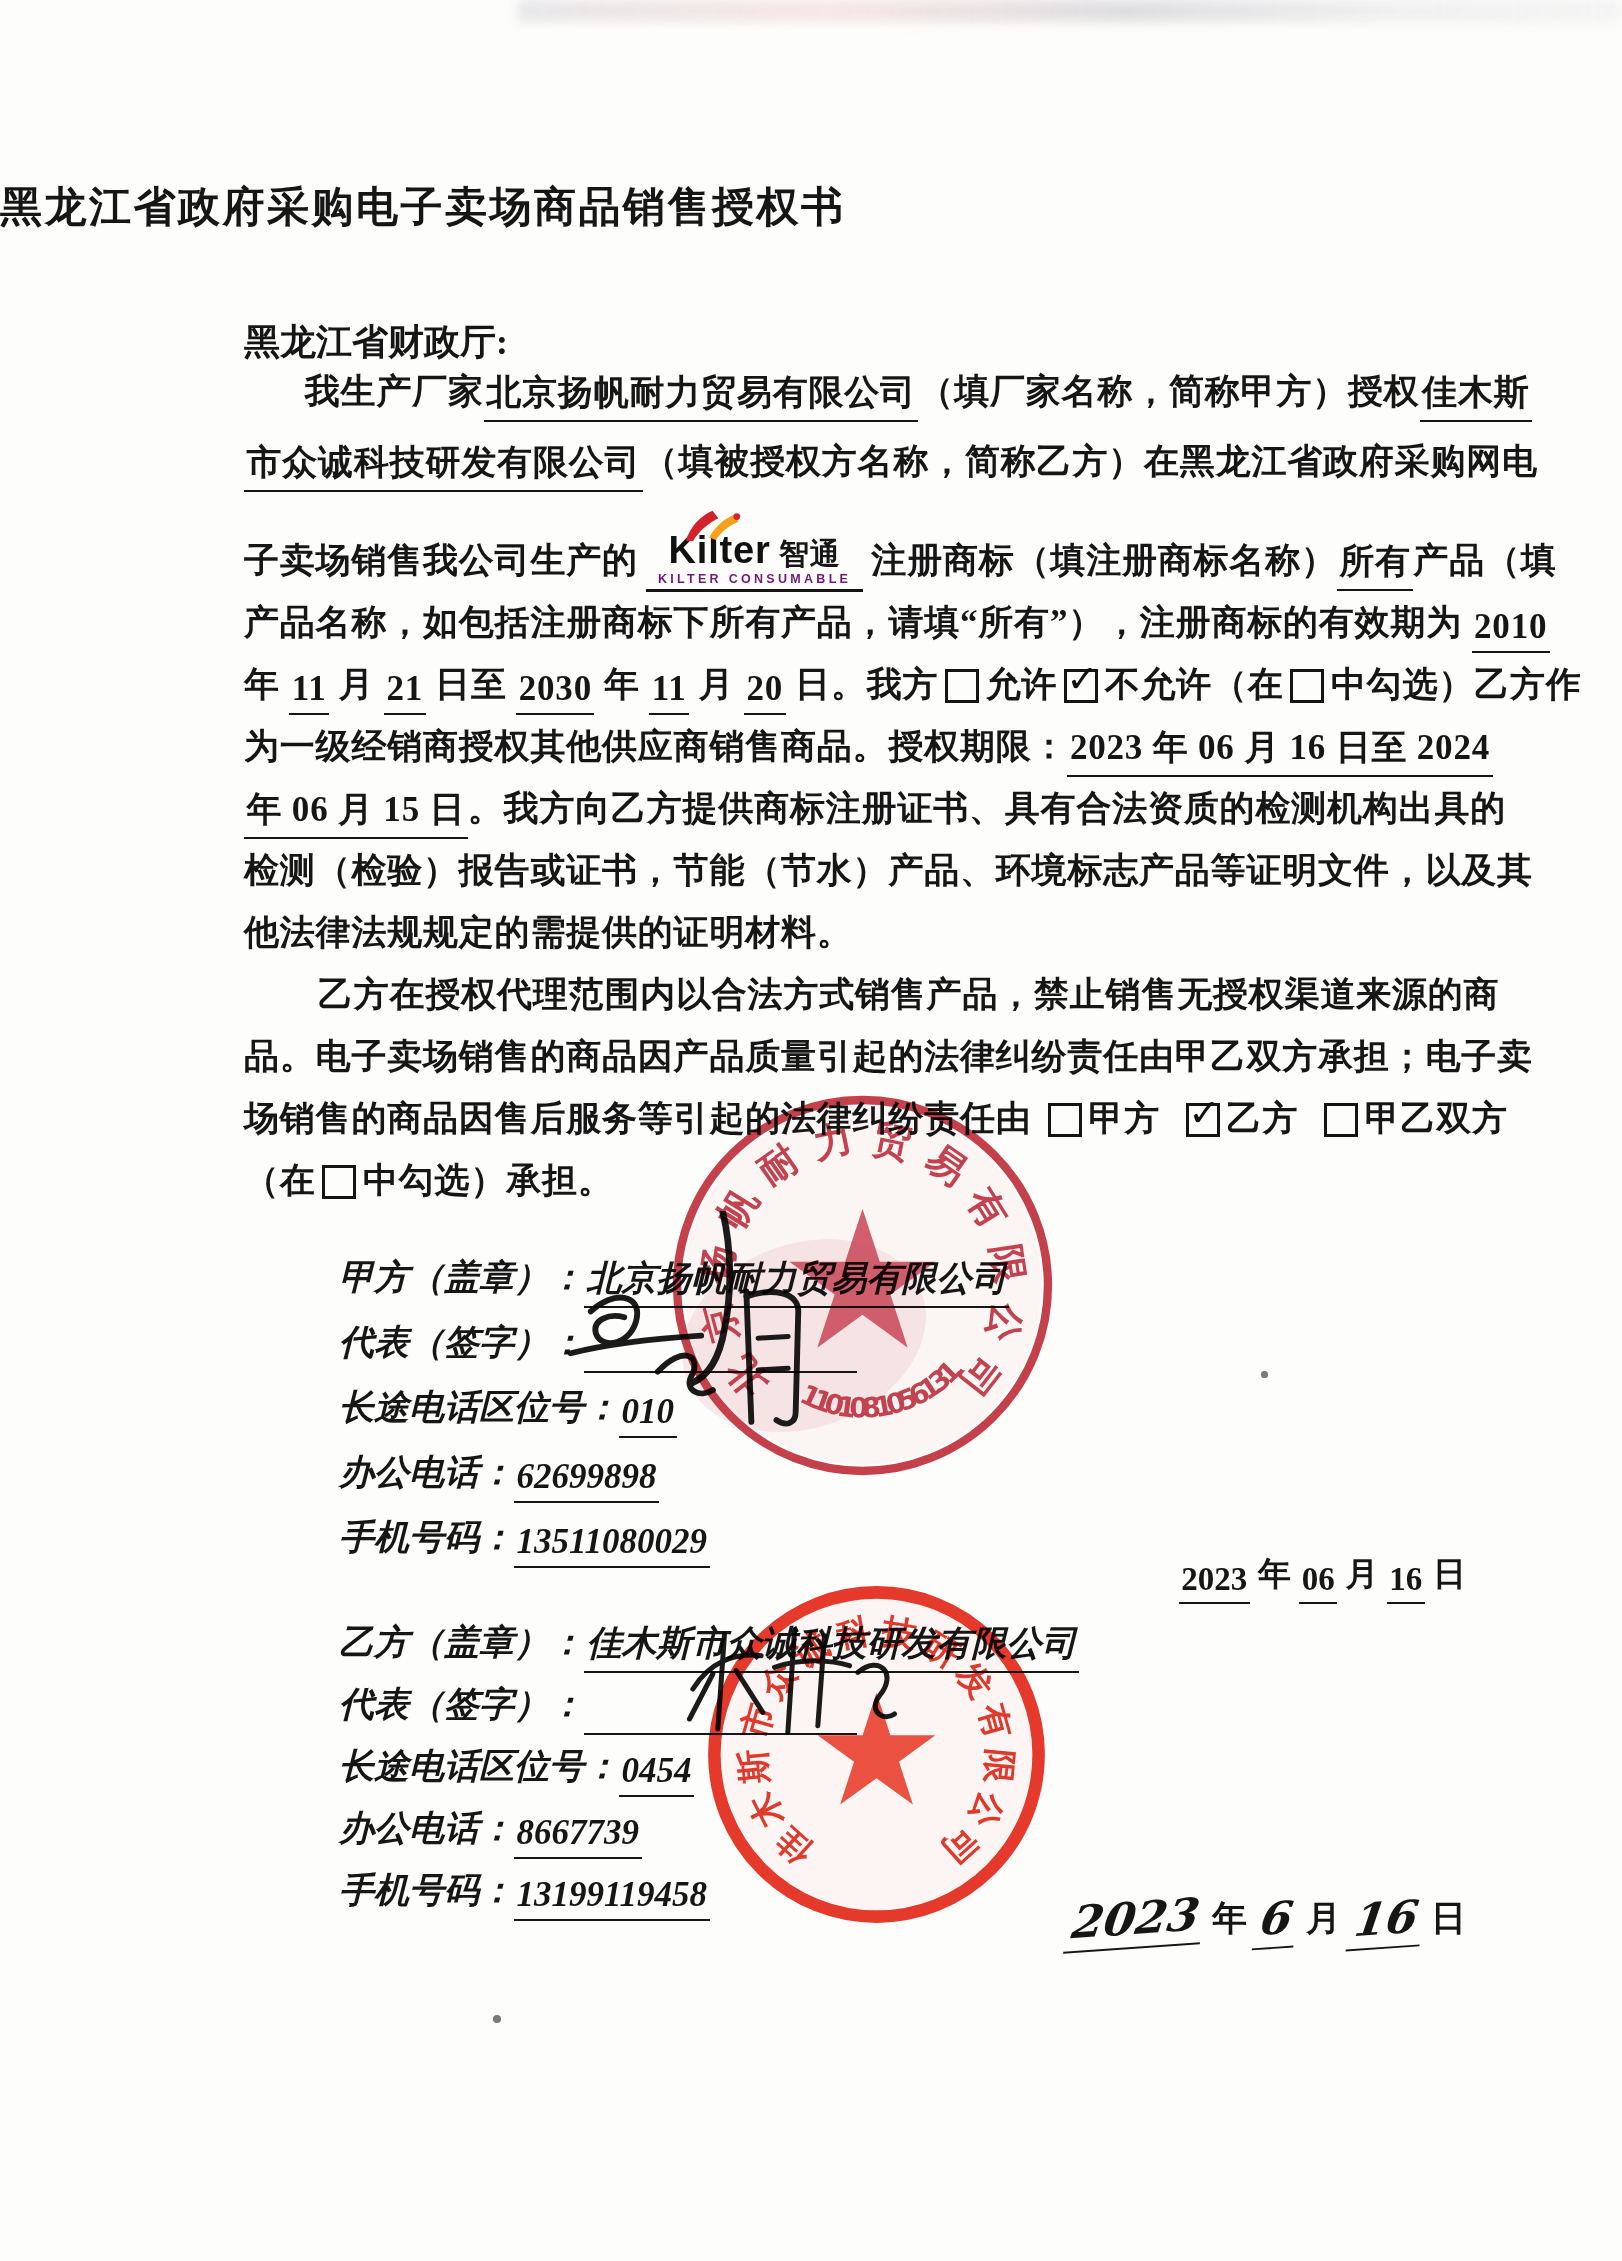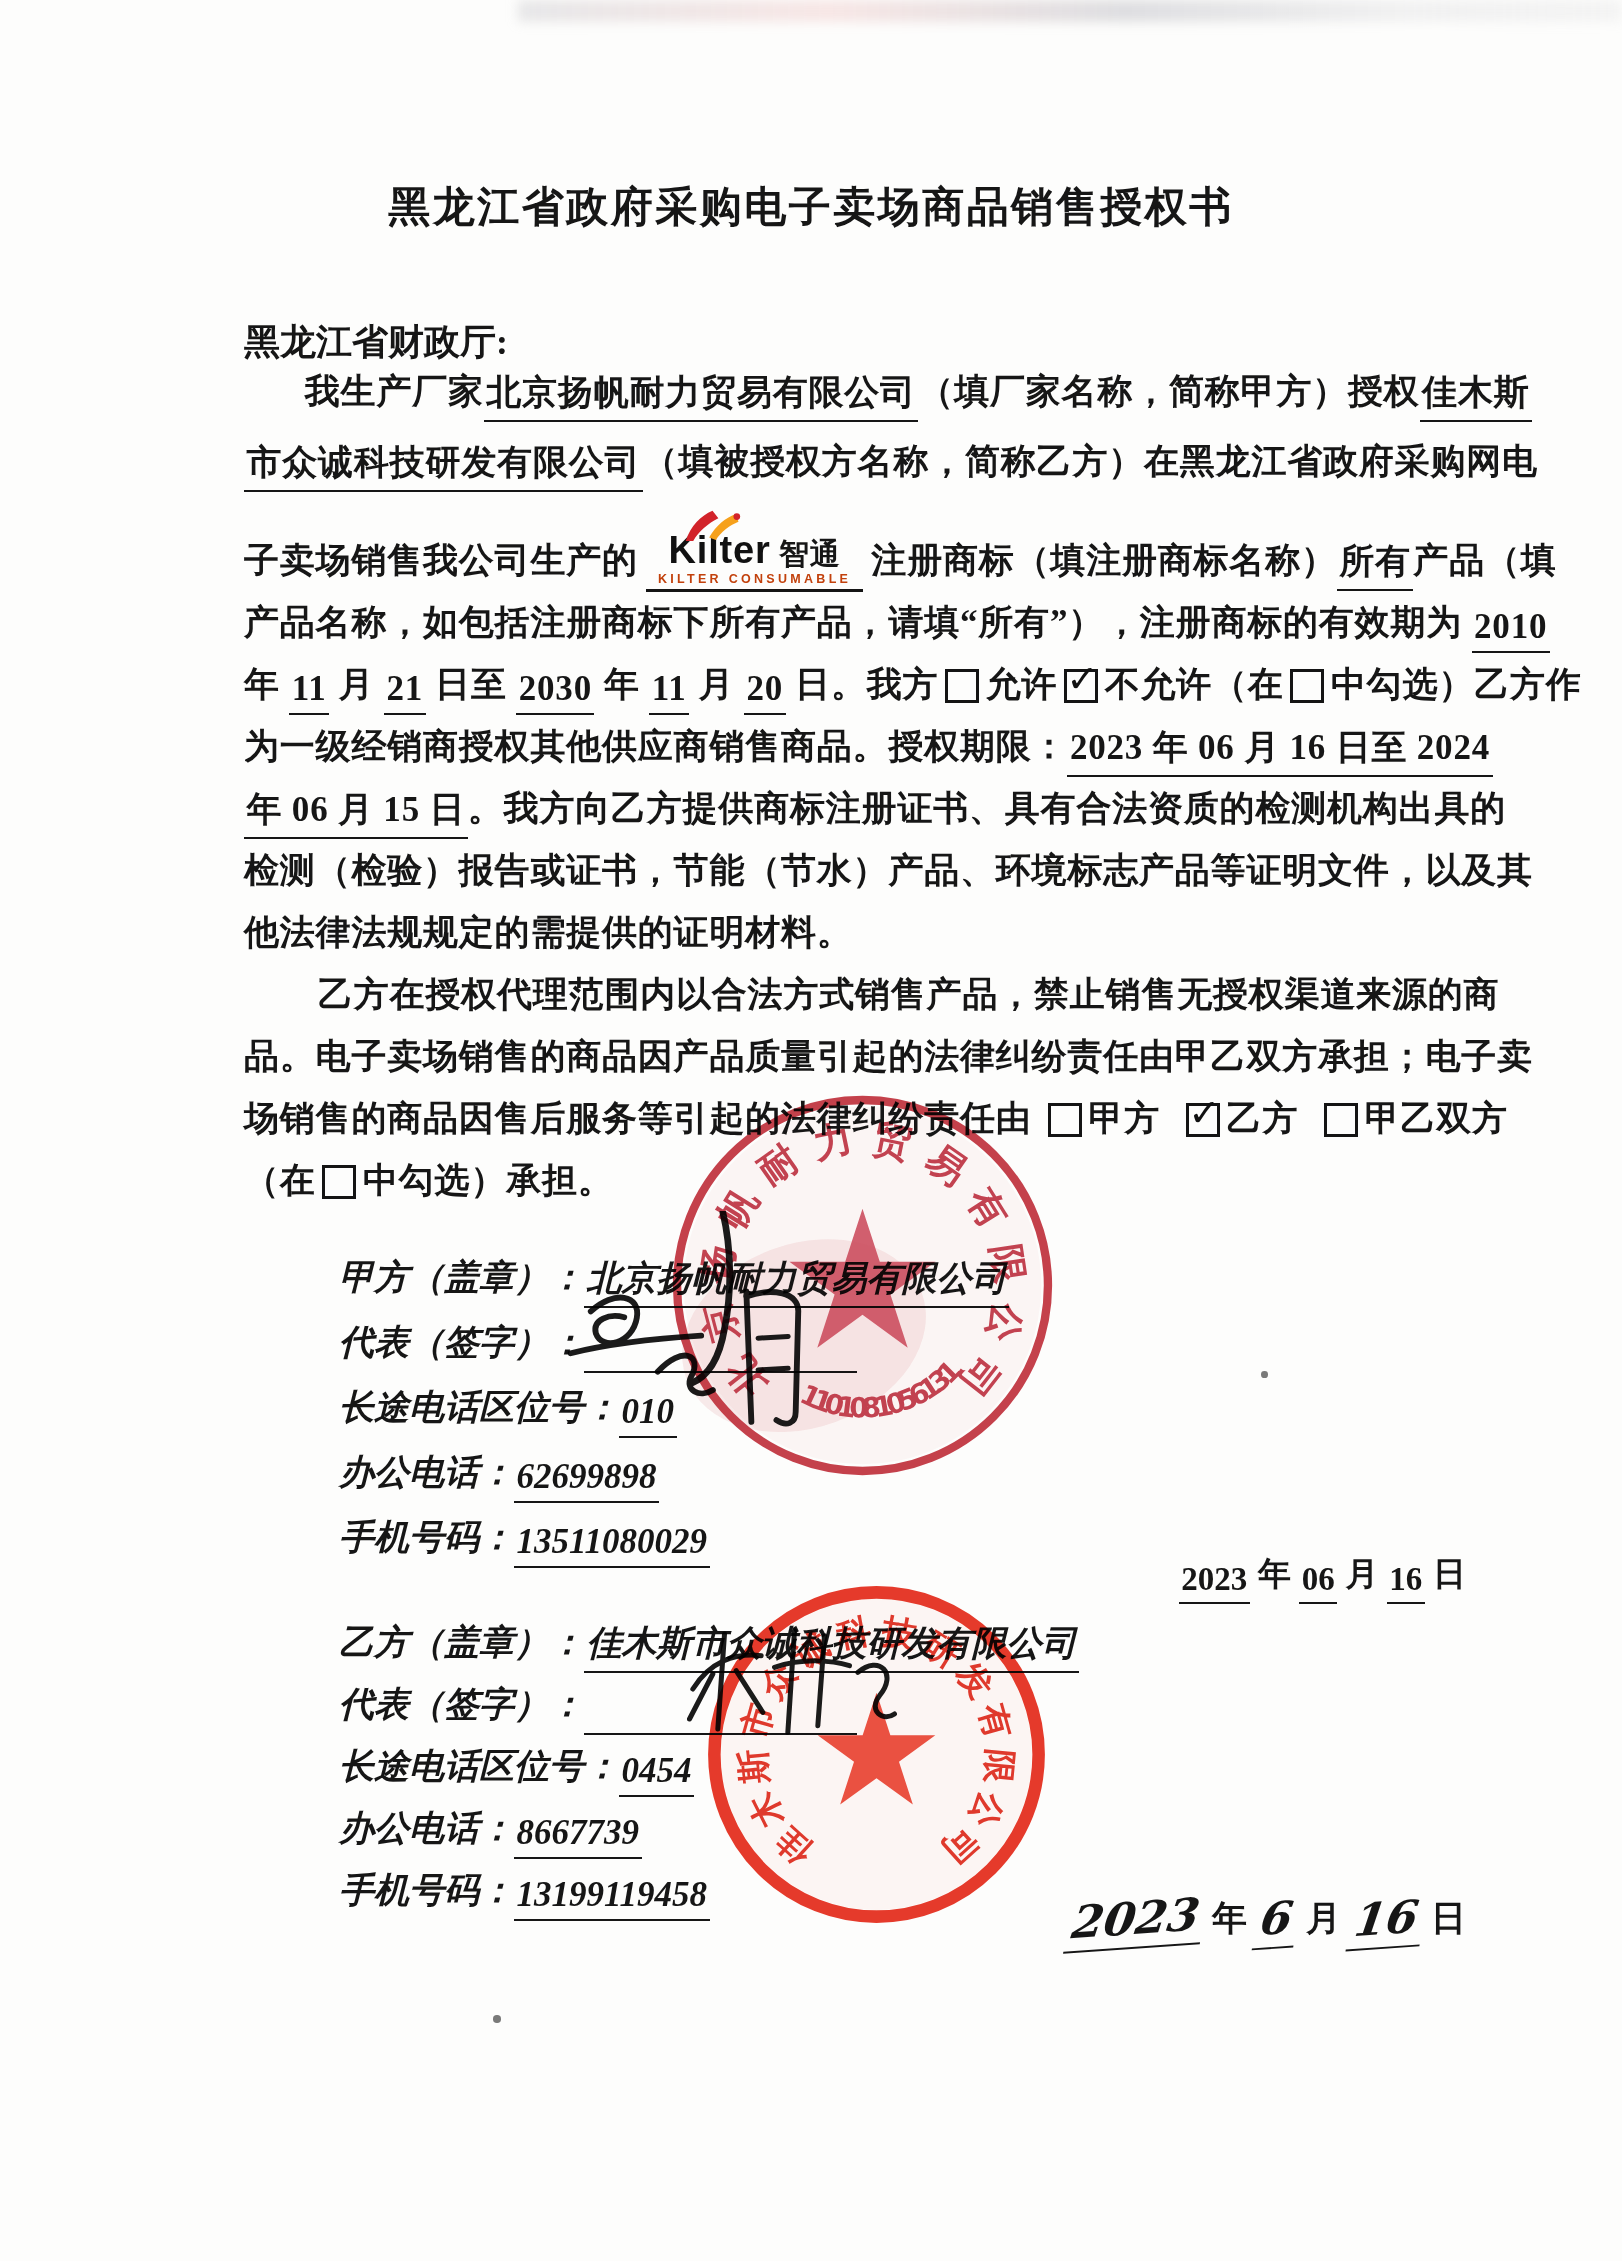--- a/index.html
+++ b/index.html
@@ -2,21 +2,21 @@
 <html style="font-size:13.4px"><head>
 <meta charset="utf-8">
 <style>
   html,body{margin:0;padding:0;background:#e9e9e9;}
   .page{position:relative;width:1622px;height:2261px;background:#fdfdfc;margin:0 auto;
         font-family:"Liberation Serif",serif;color:#161616;overflow:hidden;}
   .top-smudge{position:absolute;top:0;left:518px;width:1104px;height:22px;
         background:linear-gradient(90deg,rgba(175,175,182,.28),rgba(225,140,140,.20) 28%,
         rgba(150,150,160,.30) 55%,rgba(200,200,206,.22) 80%,rgba(180,180,186,.12));
         filter:blur(5.9px);}
-  .title{position:absolute;top:179px;left:0;width:100%;margin:0;text-align:center;
+  .title{position:absolute;top:179px;left:0;width:100%;margin:0;
         font-size:42px;font-weight:bold;letter-spacing:2.5px;}
   .subtitle{position:absolute;top:258px;left:0;width:100%;margin:0;text-align:center;
         font-size:39px;font-weight:bold;letter-spacing:1.7px;}
   .salutation{position:absolute;top:318px;left:244px;font-size:36px;font-weight:700;}
   .body-lines{position:absolute;top:345px;left:244px;width:1288px;font-size:35px;font-weight:600;}
   .line{display:flex;align-items:flex-end;white-space:pre;height:62px;letter-spacing:0.8px;}
   .body-lines .line:nth-child(-n+2){height:70px;}
   .body-lines .line:nth-child(3){height:99px;}
   .indent{display:inline-block;width:74px;}
   .u{border-bottom:2.5px solid #161616;padding:0 2.5px 4.2px;margin-bottom:-6.7px;}
@@ -26,21 +26,21 @@
        font-family:"DejaVu Sans",sans-serif;}
   
   .logo-wrap{display:inline-flex;flex-direction:column;align-items:center;
        border-bottom:3.3px solid #141414;margin:0 8.4px -8.4px;padding:0 11.7px 3.3px;}
   .logo-top{display:flex;align-items:flex-end;position:relative;}
   .logo-kilter{position:relative;font-family:"Liberation Sans",sans-serif;font-weight:bold;
        font-size:38px;letter-spacing:0.8px;color:#111;line-height:1;}
   .logo-swoosh{position:absolute;top:-22px;left:10px;}
   .logo-cn{font-size:30px;font-weight:bold;margin-left:8.4px;line-height:1;}
   .logo-sub{font-family:"Liberation Sans",sans-serif;font-weight:bold;font-size:12.5px;
-       letter-spacing:3.3px;margin-top:3.3px;color:#c2410c;}
+       letter-spacing:3.3px;margin-top:3.3px;color:#701a75;}
   
   .party{position:absolute;left:339px;display:flex;flex-direction:column;font-size:35px;font-weight:600;}
   .party-a{top:1236px;}
   .party-b{top:1604px;}
   .prow{display:flex;align-items:flex-end;white-space:pre;font-style:italic;}
   .party-a .prow{height:65px;}
   .party-b .prow{height:62px;}
   .sig-blank{min-width:268px;display:inline-block;}
   .date-line{position:absolute;right:156px;font-size:33px;font-weight:600;display:flex;
        align-items:flex-end;white-space:pre;}

